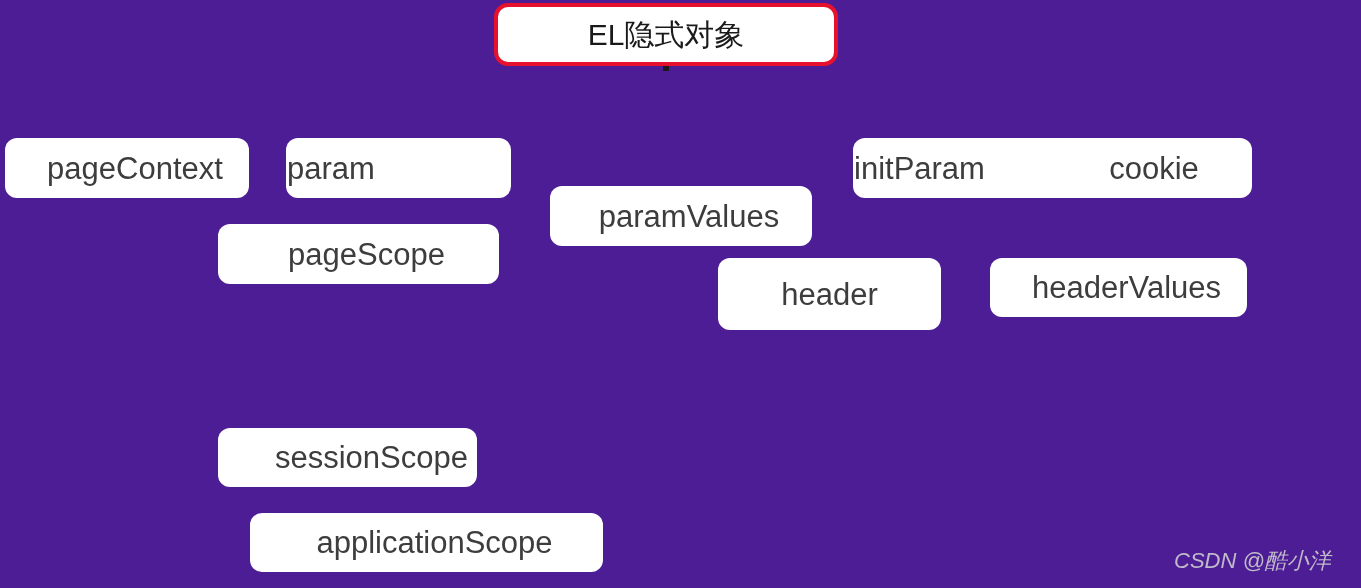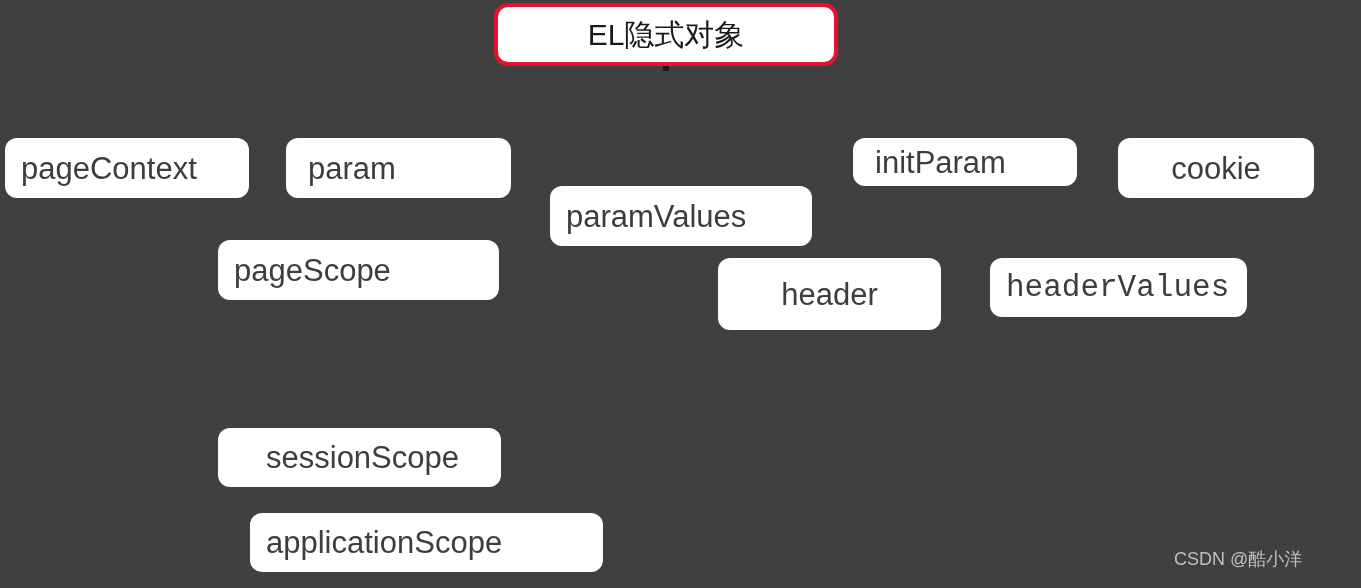--- a/index.html
+++ b/index.html
@@ -5,21 +5,21 @@
 <style>
   html, body {
     margin: 0;
     padding: 0;
     background: #000000;
   }
   #canvas {
     position: relative;
     width: 1361px;
     height: 588px;
-    background: #404040;
+    background: #4c1d95;
     overflow: hidden;
     font-family: "Liberation Sans", "DejaVu Sans", sans-serif;
   }
 
   
   .node {
     position: absolute;
     box-sizing: border-box;
     background: #ffffff;
     border-radius: 12px;
@@ -29,22 +29,22 @@
     font-size: 31px;
     line-height: 1;
     white-space: nowrap;
     overflow: hidden;
   }
   .node .label {
     display: block;
   }
 
   
-  .node.left  { justify-content: flex-start; padding-left: 16px; }
-  .node.left2 { justify-content: flex-start; padding-left: 22px; }
+  .node.left  { justify-content: center; padding-left: 16px; }
+  .node.left2 { justify-content: flex-start; padding-left: 1px; }
   .node.mid   { justify-content: center; }
 
   
   .title-node {
     position: absolute;
     box-sizing: border-box;
     background: #ffffff;
     border: 4px solid #e8112d;
     border-radius: 14px;
     display: flex;
@@ -59,24 +59,25 @@
   
   .connector-nub {
     position: absolute;
     background: #1a1a1a;
   }
 
   
   .watermark {
     position: absolute;
     color: #d0d0d0;
-    font-size: 18px;
+    font-size: 22px;
     line-height: 1;
     white-space: nowrap;
     opacity: 0.88;
+    font-style: italic;
   }
 </style>
 </head>
 <body>
 
 <div id="canvas">
 
   <div class="title-node" style="left:494px; top:3px; width:344px; height:63px;">
     <span class="label">EL隐式对象</span>
   </div>
@@ -87,42 +88,42 @@
   </div>
 
   <div class="node left2" style="left:286px; top:138px; width:225px; height:60px;">
     <span class="label">param</span>
   </div>
 
   <div class="node left" style="left:550px; top:138px; width:262px; height:60px;margin-top:48px;">
     <span class="label">paramValues</span>
   </div>
 
-  <div class="node left2" style="left:853px; top:138px; width:224px; height:48px;">
+  <div class="node left2" style="left:853px; top:138px; width:224px; height:60px;">
     <span class="label">initParam</span>
   </div>
 
-  <div class="node mid" style="left:1118px; top:138px; width:196px; height:60px;">
+  <div class="node mid" style="left:1056px; top:138px; width:196px; height:60px;">
     <span class="label">cookie</span>
   </div>
 
-  <div class="node left" style="left:218px; top:240px; width:281px; height:60px;">
+  <div class="node left" style="left:218px; top:224px; width:281px; height:60px;">
     <span class="label">pageScope</span>
   </div>
 
   <div class="node mid" style="left:718px; top:258px; width:223px; height:72px;">
     <span class="label">header</span>
   </div>
 
-  <div class="node left" style="left:990px; top:258px; width:257px; height:59px;font-family:Liberation Mono, monospace;">
+  <div class="node left" style="left:990px; top:258px; width:257px; height:59px;">
     <span class="label">headerValues</span>
   </div>
 
 
-  <div class="node left" style="left:218px; top:428px; width:283px; height:59px;padding-left:48px;">
+  <div class="node left" style="left:218px; top:428px; width:259px; height:59px;padding-left:48px;">
     <span class="label">sessionScope</span>
   </div>
 
   <div class="node left" style="left:218px; top:513px; width:353px; height:59px;margin-left:32px;">
     <span class="label">applicationScope</span>
   </div>
 
   <div class="watermark" style="left:1174px; top:550px;">CSDN @酷小洋</div>
 
 </div>

